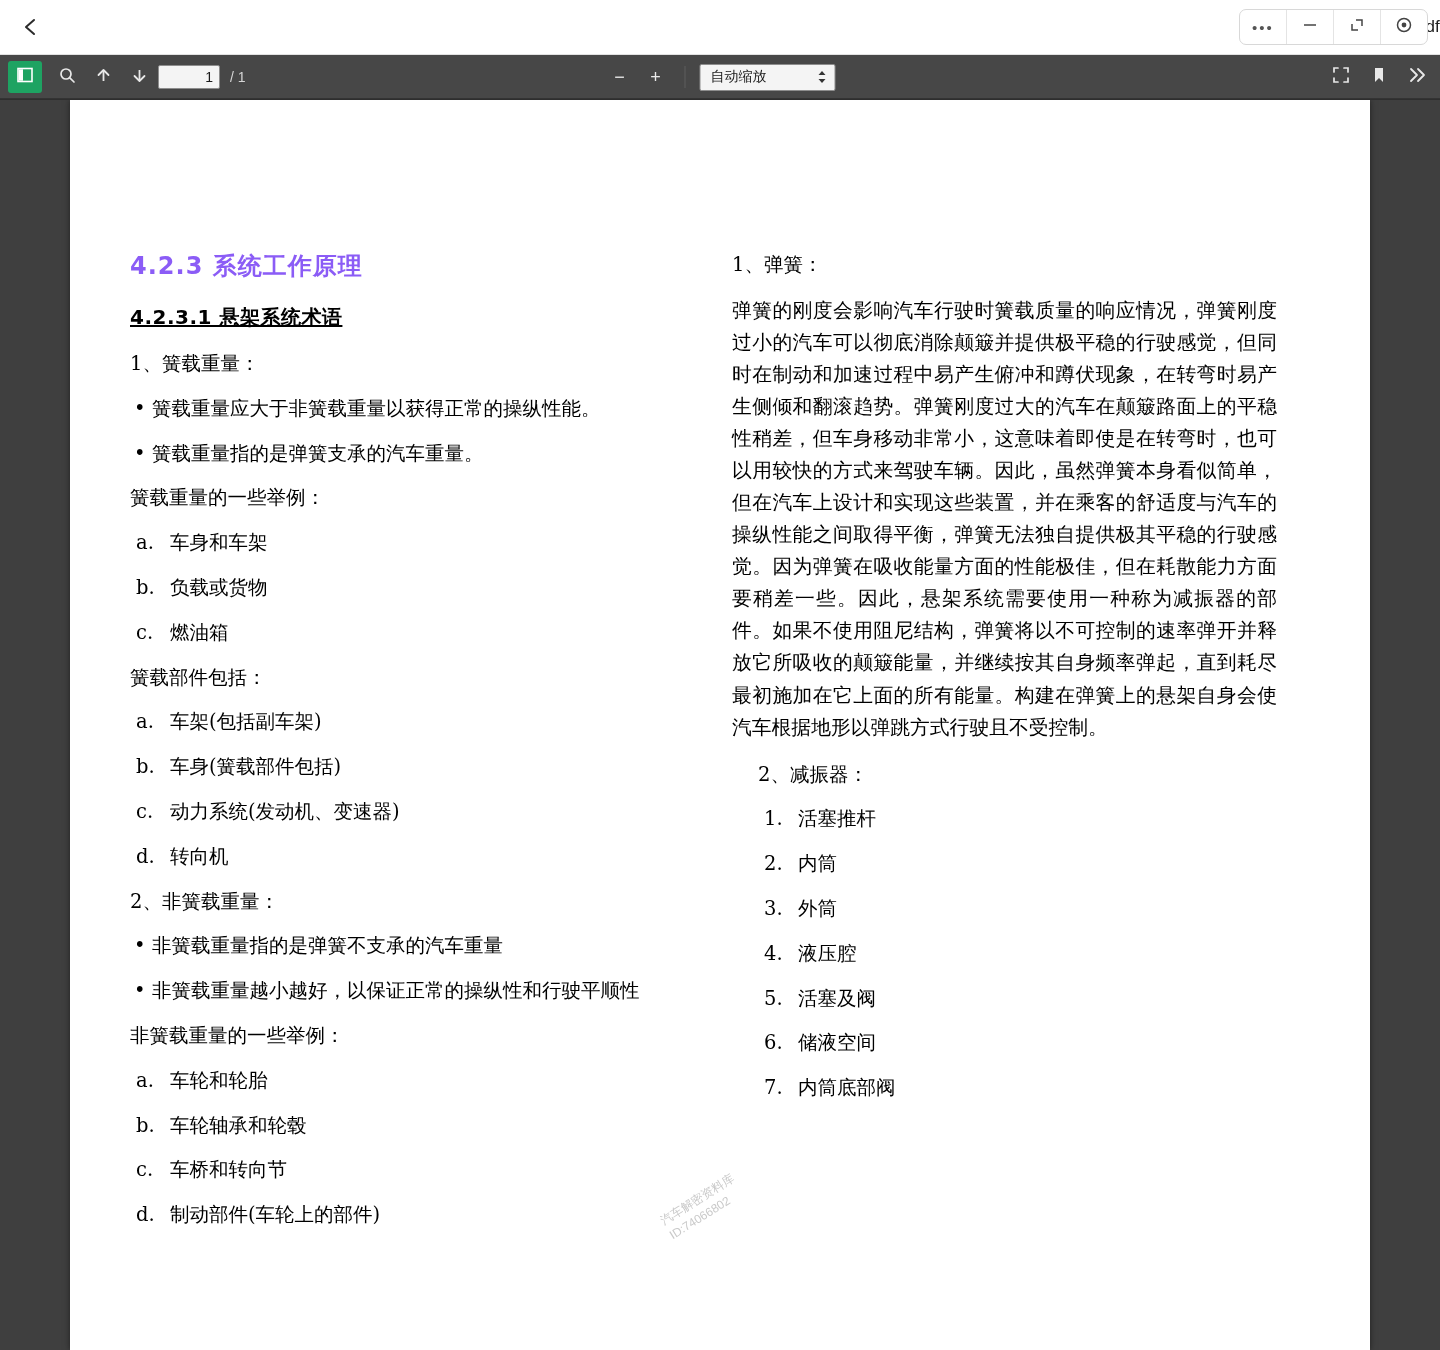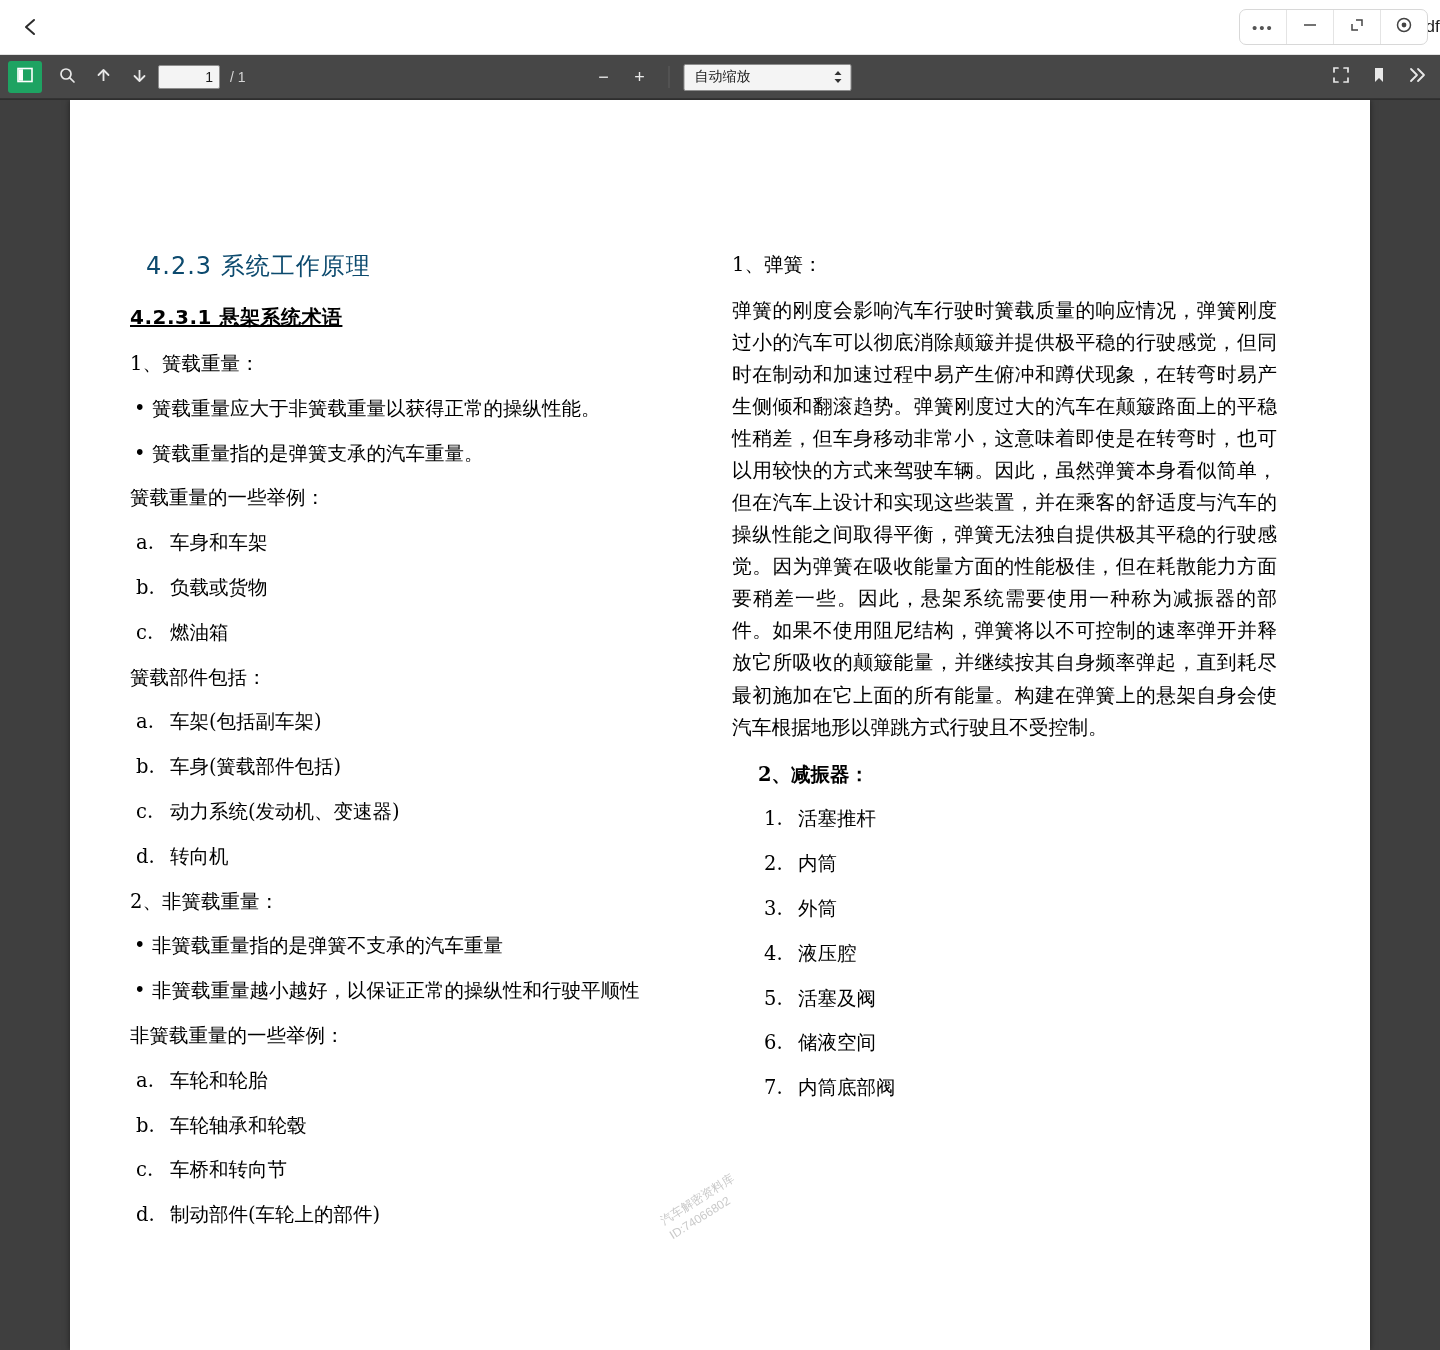--- a/index.html
+++ b/index.html
@@ -153,21 +153,21 @@
     display: flex;
     align-items: center;
     justify-content: center;
     color: #eaeaea;
     font-size: 18px;
     cursor: pointer;
     border-radius: 3px;
   }
   .zoom-select {
     position: relative;
-    width: 168px;
+    width: 136px;
     height: 27px;
     background: #f4f4f4;
     border: 1px solid #8d8d8d;
     border-radius: 2px;
     display: flex;
     align-items: center;
     padding: 0 10px;
     box-sizing: border-box;
     font-size: 14px;
     color: #1c1c1c;
@@ -218,43 +218,43 @@
   .col {
     flex: 1;
     min-width: 0;
   }
   .col-left { max-width: 540px; }
   .col-right { max-width: 545px; }
 
   .h1 {
     font-family: "DejaVu Sans", sans-serif;
     font-size: 24px;
-    font-weight: normal;
-    color: #0c4a6e;
+    font-weight: bold;
+    color: #8b5cf6;
     letter-spacing: 1px;
-    margin: 0 0 22px 16px;
+    margin: 0 0 22px 0;
   }
   .h2 {
     font-family: "DejaVu Sans", sans-serif;
     font-size: 20px;
     font-weight: bold;
     color: #000;
     letter-spacing: 0.5px;
     margin: 0 0 18px 0;
     text-decoration: underline;
   }
   .p {
     font-family: "DejaVu Serif", serif;
     font-size: 19.5px;
     color: #000;
     line-height: 1.58;
     margin: 0 0 14px 0;
     text-align: justify;
   }
-  .p-indent { text-indent: 0; font-weight: bold; }
+  .p-indent { text-indent: 0; }
   .bullet {
     font-family: "DejaVu Serif", serif;
     font-size: 19.5px;
     color: #000;
     line-height: 1.58;
     margin: 0 0 14px 0;
     padding-left: 22px;
     position: relative;
   }
   .bullet::before {

